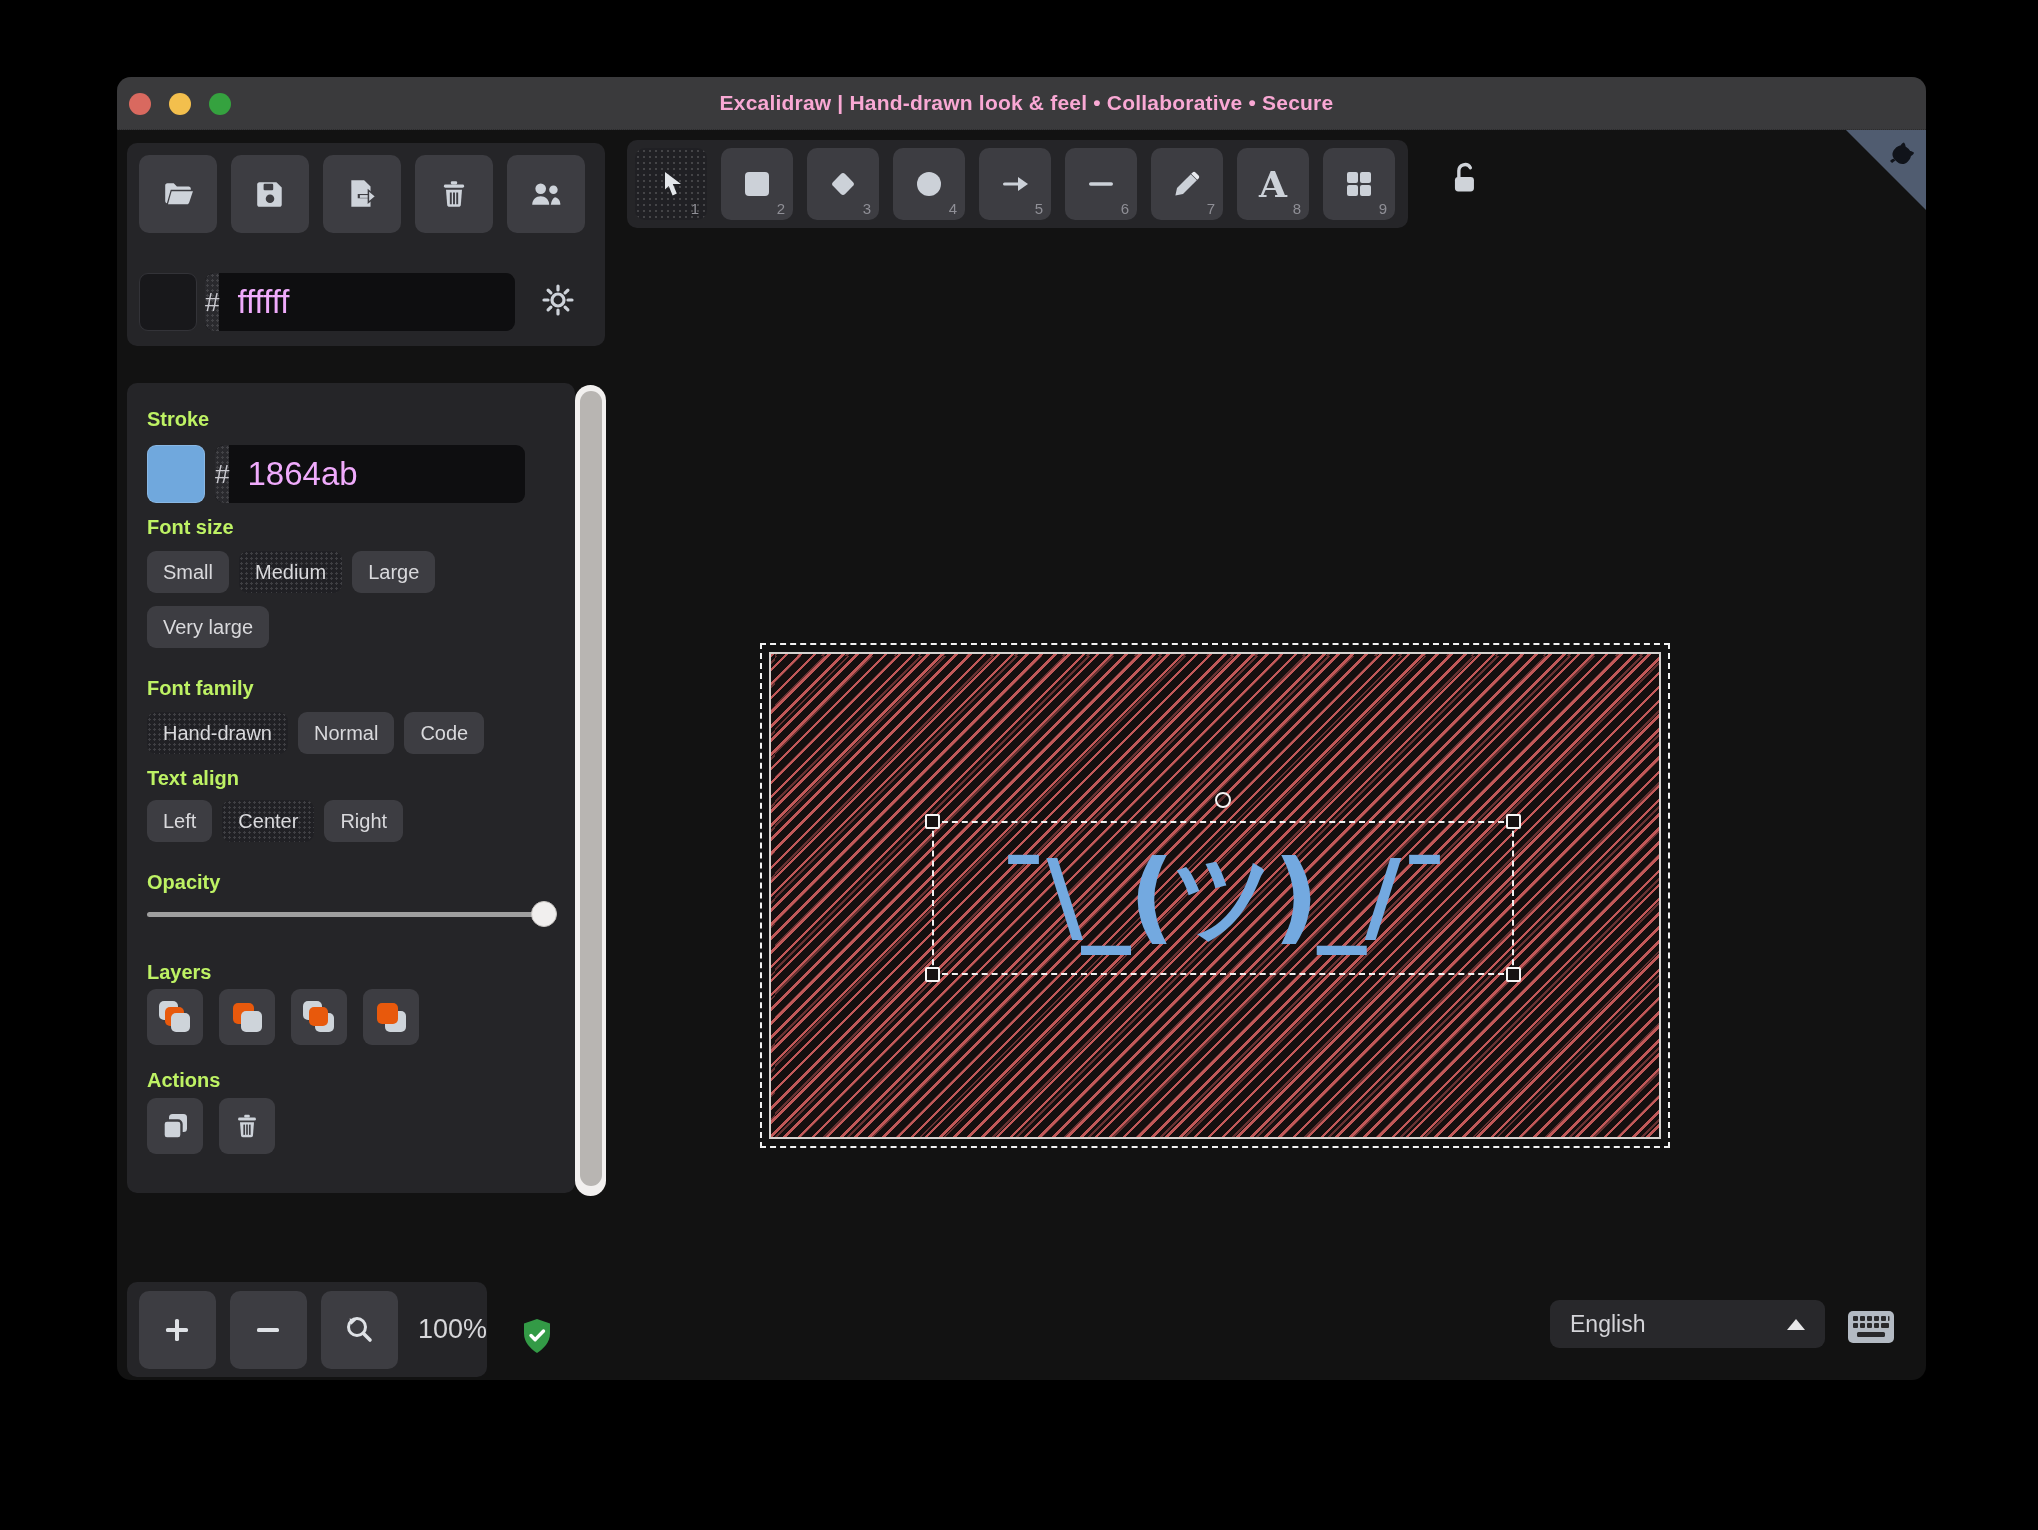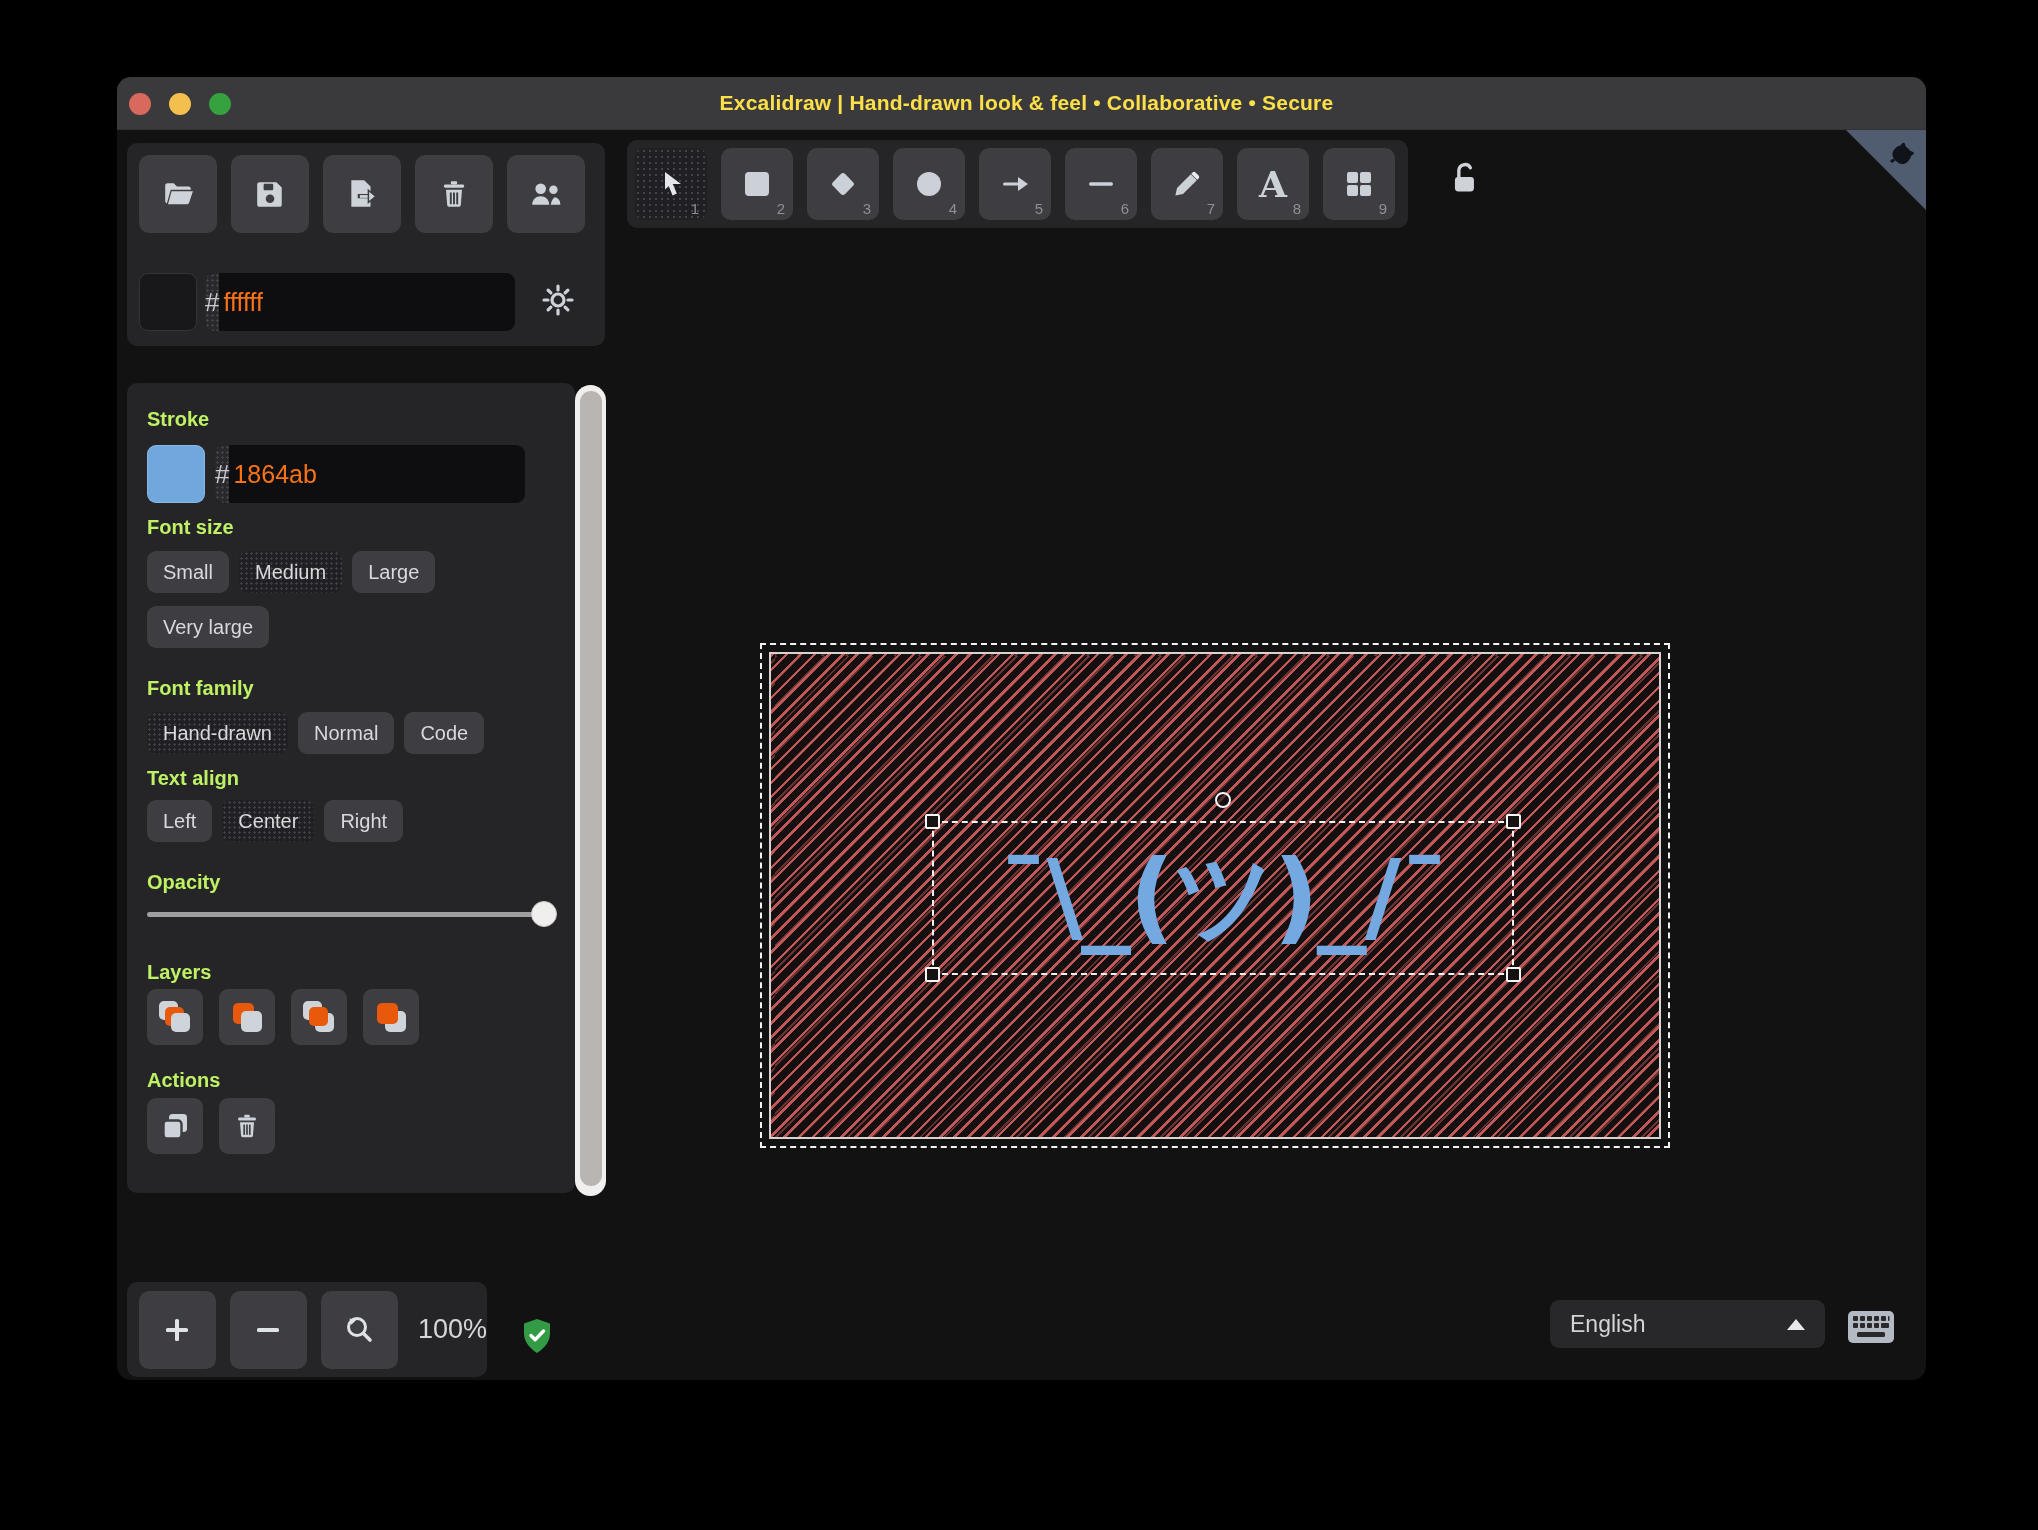--- a/index.html
+++ b/index.html
@@ -7,21 +7,21 @@
               font-family:"Liberation Sans", sans-serif; }
 
   .window { position:absolute; left:117px; top:77px; width:1809px; height:1303px;
             background:#121212; border-radius:14px; overflow:hidden;
             box-shadow:0 30px 80px rgba(0,0,0,.9); }
 
   
   .titlebar { position:absolute; left:0; top:0; width:100%; height:53px;
               background:#3a3a3c; border-bottom:1px dotted #2c2c2e;
               display:flex; align-items:center; justify-content:center; }
-  .titlebar .title { font-size:21px; font-weight:700; color:#fde047; letter-spacing:.2px;margin-left:10px; }
+  .titlebar .title { font-size:21px; font-weight:700; color:#f9a8d4; letter-spacing:.2px;margin-left:10px; }
   .traffic { position:absolute; left:0; top:0; height:53px; display:flex; align-items:center; gap:18px; padding-left:12px; }
   .tl { width:22px; height:22px; border-radius:50%; }
   .tl.red{ background:#d9695f; } .tl.yellow{ background:#f3bf4d; } .tl.green{ background:#35a23f; }
 
   
   .island { position:absolute; background:#252528; border-radius:10px; }
   .btn { background:#3d3d42; border:none; border-radius:10px; display:flex; align-items:center;
          justify-content:center; color:#ced3da; position:relative; cursor:pointer; }
   .btn svg { display:block; }
   .active-dotted { background-color:#202024;
@@ -32,22 +32,22 @@
   .tools-left { left:10px; top:66px; width:478px; height:203px; }
   .tools-left .row1 { position:absolute; left:12px; top:12px; display:flex; gap:14px; }
   .tools-left .row1 .btn { width:78px; height:78px; }
   .bgrow { position:absolute; left:12px; top:130px; display:flex; align-items:center; }
   .swatch-dark { width:58px; height:58px; border-radius:9px; background:#18181b; border:1px solid #333338; }
   .hexbox { margin-left:8px; width:310px; height:58px; background:#0e0e10; border-radius:9px;
             display:flex; align-items:center; overflow:hidden; }
   .hexbox .prefix { width:58px; height:58px; display:flex; align-items:center; justify-content:center;
             color:#c9c9cf; font-size:26px; background-color:#29292d;
             background-image:radial-gradient(rgba(255,255,255,.12) 1px, transparent 1.2px); background-size:5px 5px; }
-  .hexbox input { flex:1; background:transparent; border:none; outline:none; color:#f97316;
-            font-size:25px; padding-left:4px; font-family:"Liberation Sans",sans-serif; }
+  .hexbox input { flex:1; background:transparent; border:none; outline:none; color:#f0abfc;
+            font-size:33px; padding-left:18px; font-family:"Liberation Sans",sans-serif; }
   .gearwrap { margin-left:26px; color:#ced3da; }
 
   
   .toolbar { left:510px; top:63px; width:781px; height:88px; padding:8px; display:flex; gap:14px; }
   .tool { width:72px; height:72px; border-radius:10px; }
   .tool .num { position:absolute; right:8px; bottom:3px; font-size:15px; color:#8f8f96; }
 
   .lock-btn { position:absolute; left:1326px; top:80px; width:44px; height:44px; background:transparent;
               border:none; color:#cfd3d9; display:flex; align-items:center; justify-content:center; }
 

